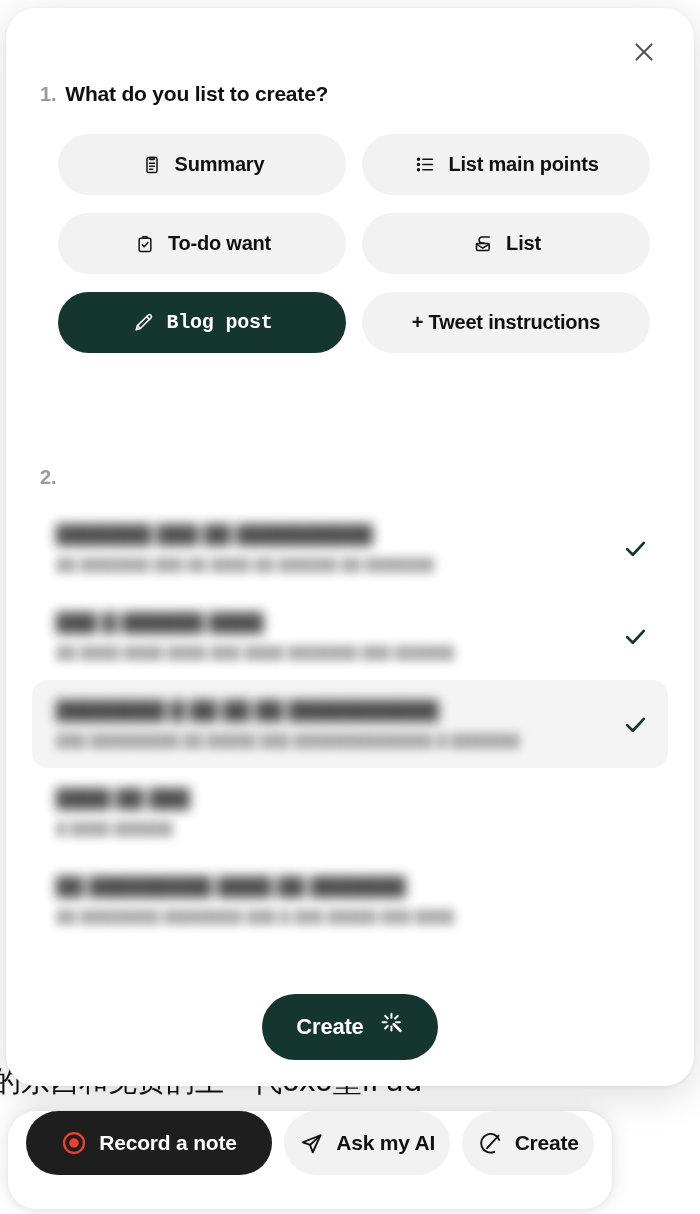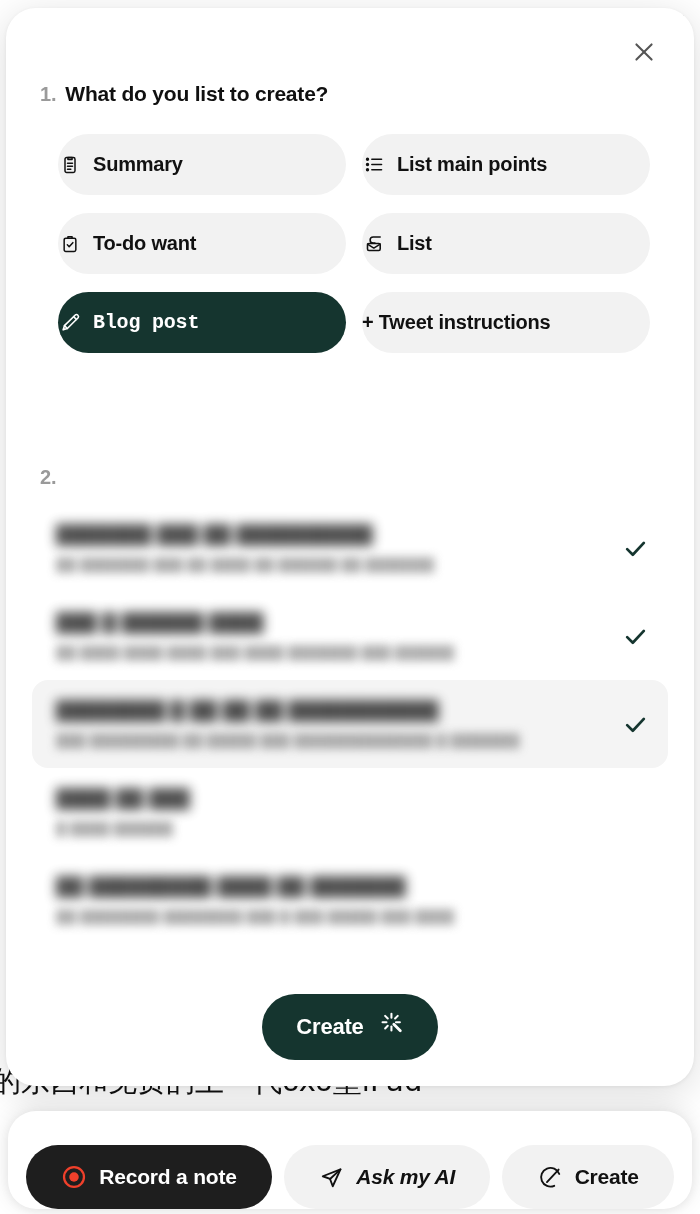--- a/index.html
+++ b/index.html
@@ -51,21 +51,21 @@
   .step2 { position:absolute; left:34px; top:458px; }
 
   
   .options{
     position:absolute; left:52px; top:126px; width:596px;
     display:flex; flex-wrap:wrap; gap:18px 16px;
   }
   .opt{
     flex:0 0 288px; height:61px; border-radius:31px;
     background:#f2f2f2; border:none; cursor:pointer;
-    display:flex; align-items:center; justify-content:flex-start; gap:11px;
+    display:flex; align-items:center; justify-content:center; gap:11px;
     font-family:"Liberation Sans", sans-serif;
     font-size:20px; font-weight:700; color:#111; letter-spacing:-.2px;
   }
   .opt.selected{ background:#15352f; color:#ffffff;font-family:Liberation Mono, monospace; }
   .opt .ic{ display:flex; align-items:center; justify-content:center; width:24px; height:24px; }
   .opt .ic svg{ display:block; }
 
   
   .notes{ position:absolute; left:0px; top:496px; width:688px; }
   .note-row{
@@ -94,34 +94,34 @@
   .create-btn{
     height:66px; padding:0 34px; border-radius:33px; border:none; cursor:pointer;
     background:#15352f; color:#fff;
     display:flex; align-items:center; gap:14px;
     font-family:"Liberation Sans", sans-serif;
     font-size:22px; font-weight:700; letter-spacing:-.2px;
   }
 
   
   .toolbar{
-    position:absolute; left:8px; top:1111px; width:684px; height:98px;
+    position:absolute; left:8px; top:1111px; width:604px; height:98px;
     background:#ffffff; border-radius:28px;
     box-shadow: 0 -2px 22px rgba(0,0,0,.10), 0 2px 10px rgba(0,0,0,.06);
-    display:flex; align-items:flex-end; gap:12px; padding:0 18px;
+    display:flex; align-items:flex-start; gap:12px; padding:0 18px;
   }
   .tb-btn{
     height:64px; border-radius:32px; border:none; cursor:pointer;
     display:flex; align-items:center; justify-content:center; gap:12px;
     font-family:"Liberation Sans", sans-serif;
     font-size:21px; font-weight:700; letter-spacing:-.2px;
     background:#f2f2f2; color:#111;
   }
   .tb-btn.record{ background:#1e1e1e; color:#ffffff; flex:0 0 246px; }
-  .tb-btn.ask   { flex:1 1 auto;font-style:italic; }
+  .tb-btn.ask   { flex:1 1 auto; }
   .tb-btn.create{ flex:1 1 auto; }
   .tb-btn svg{ display:block; }
 </style>
 </head>
 <body>
 
 <div id="root">
 
   <div class="bg-layer">
     <div class="bg-col left">准 影 家  成  以 0  6 事 言   示 要 势</div>

